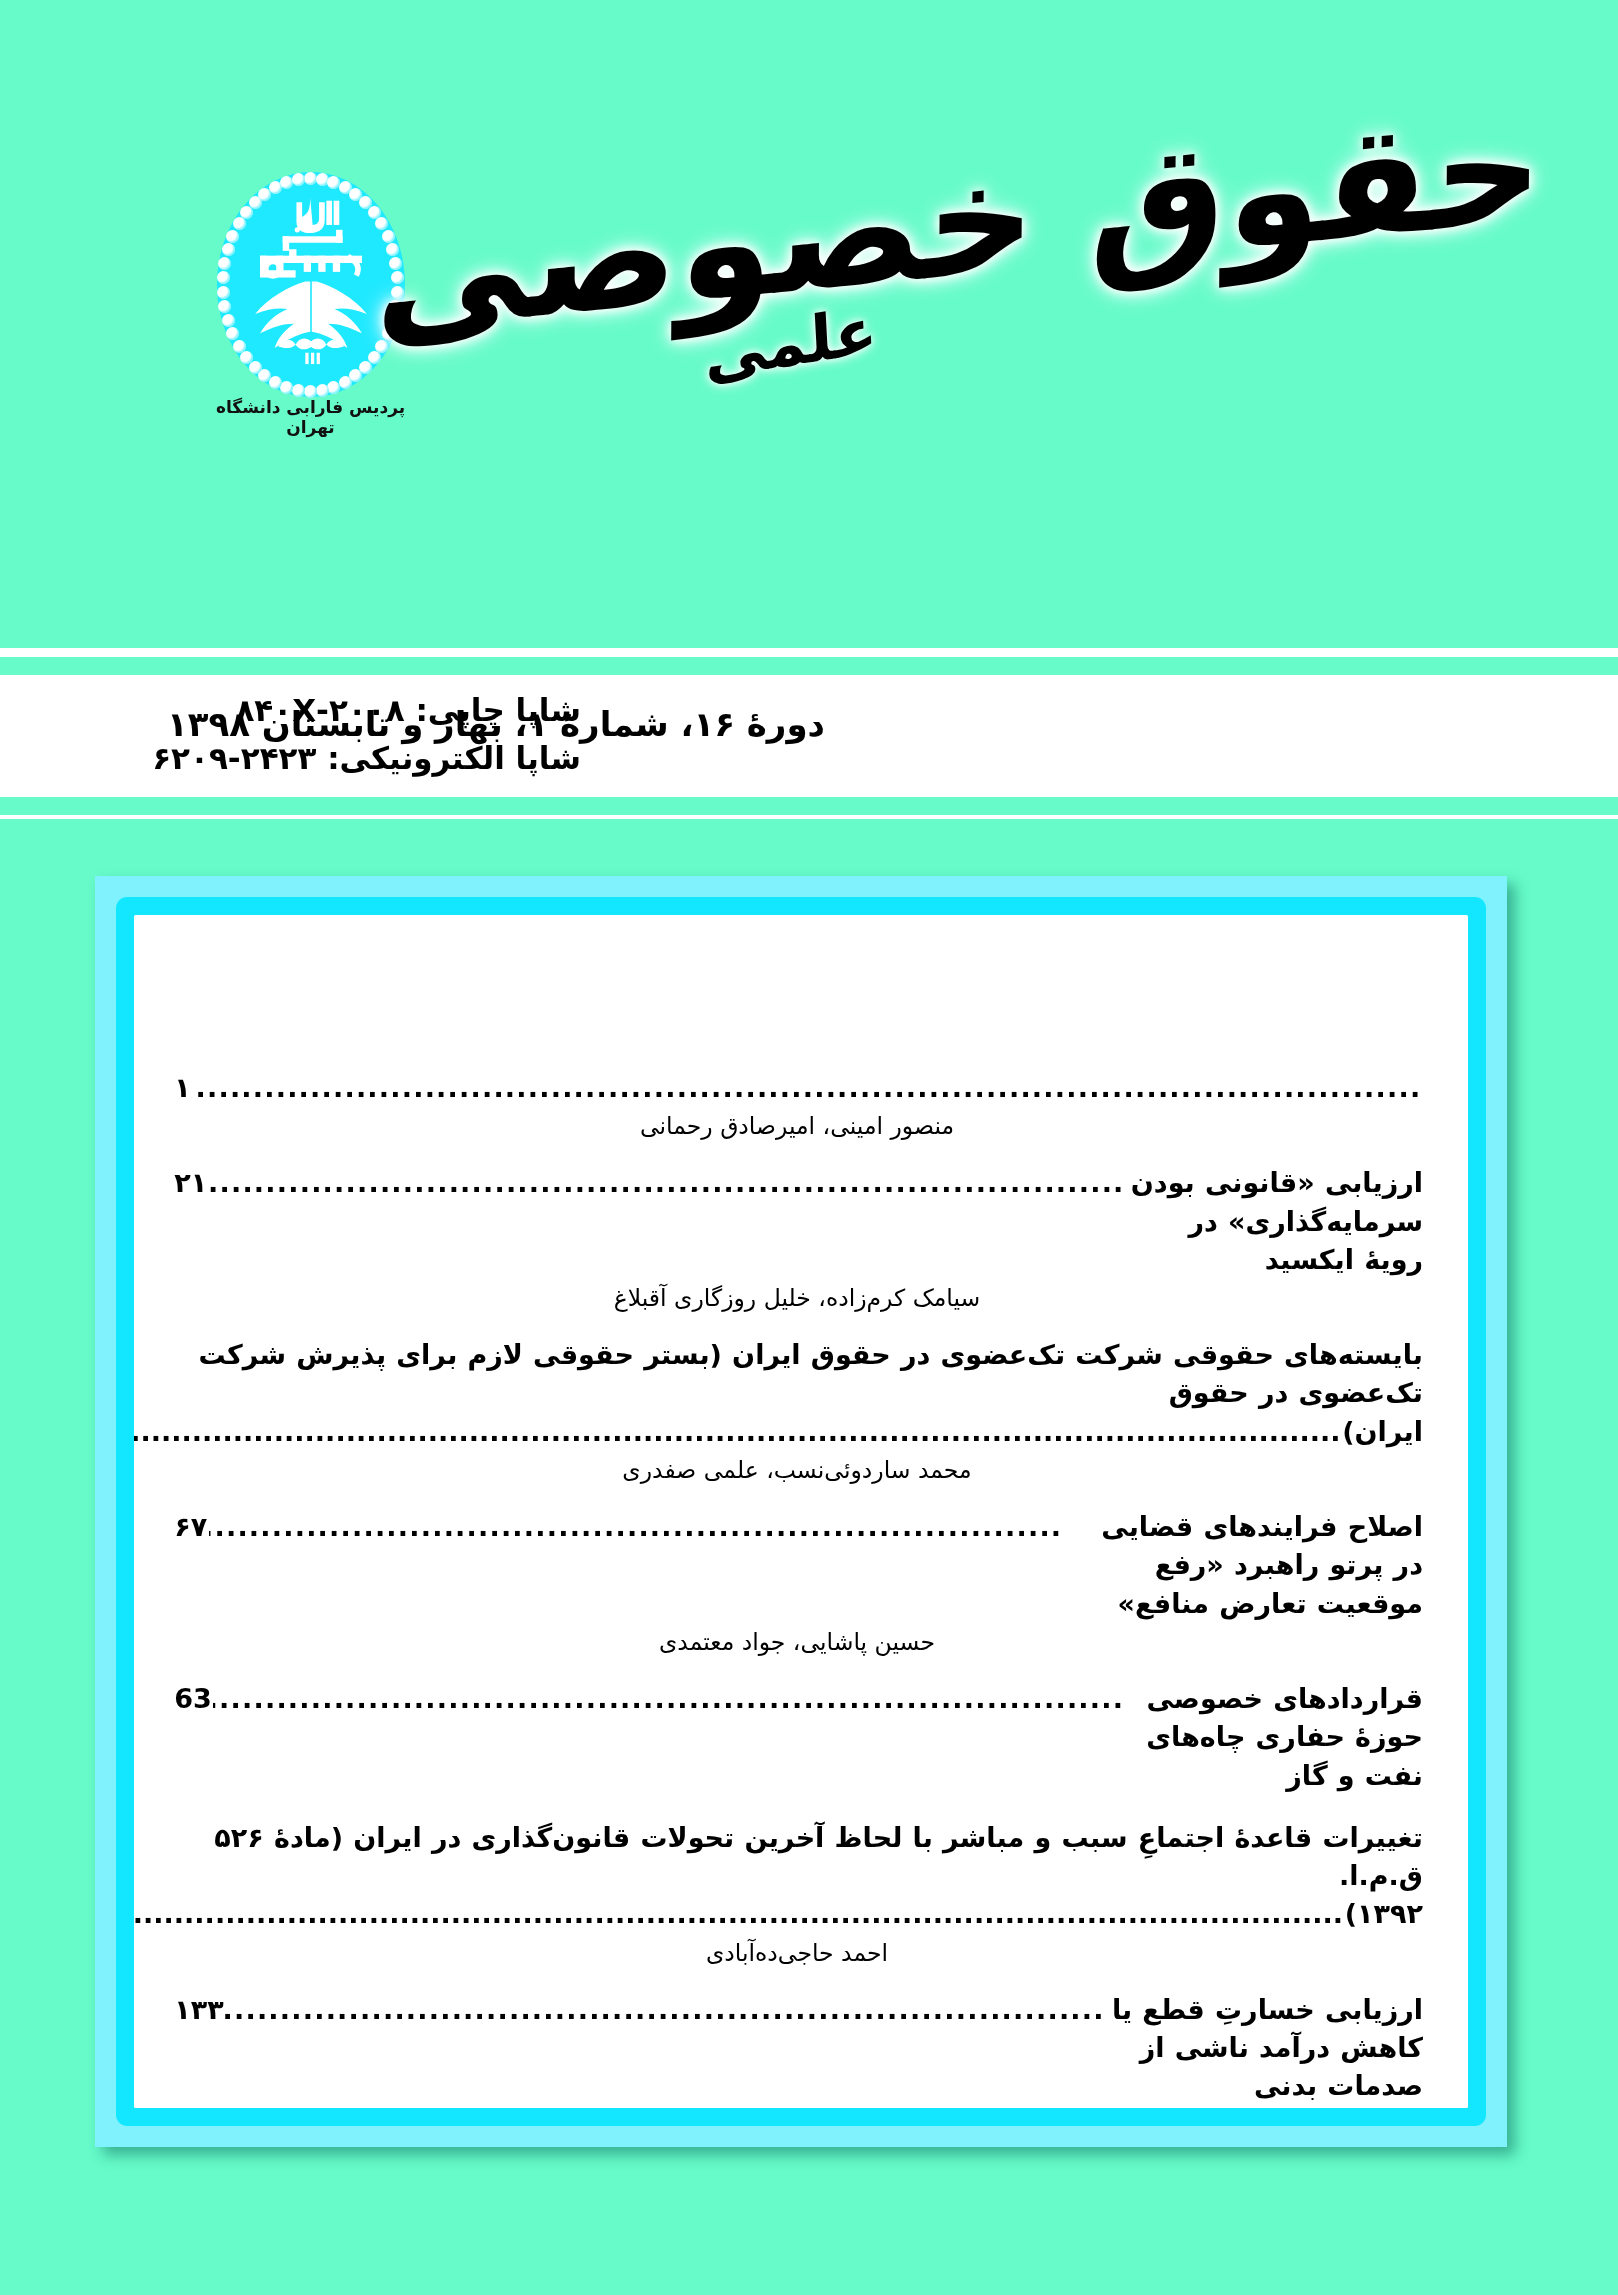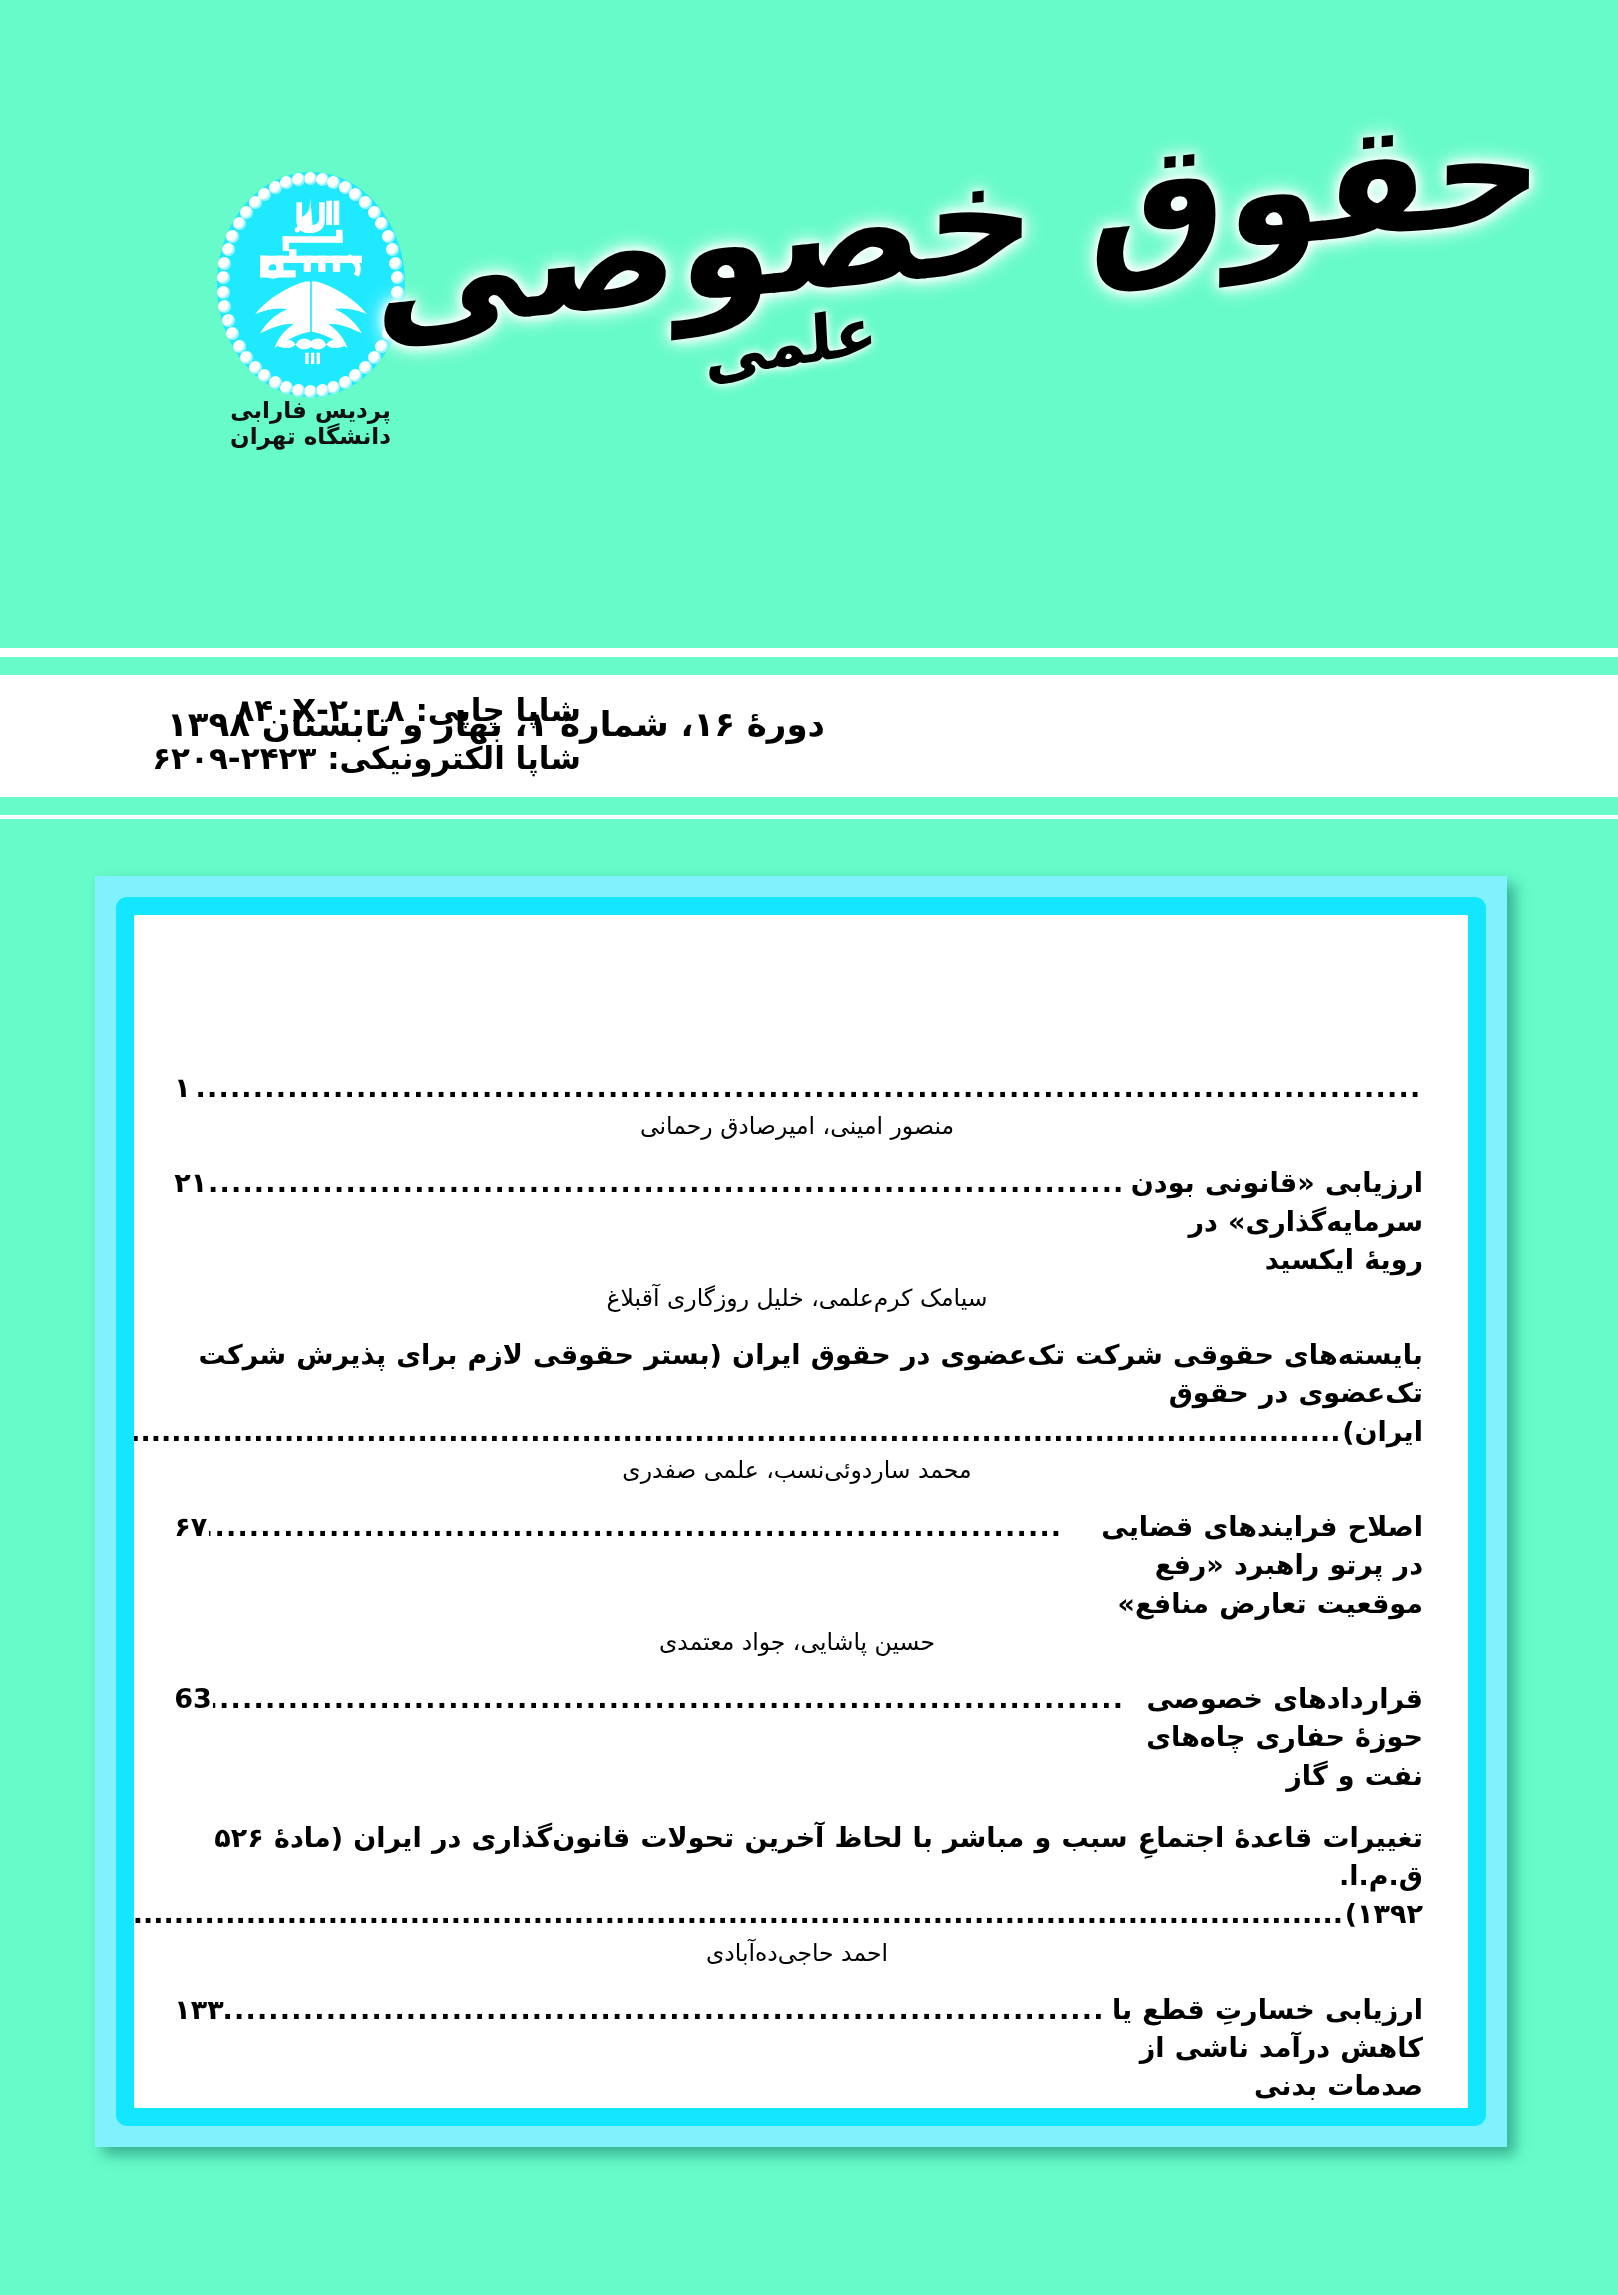--- a/index.html
+++ b/index.html
@@ -84,21 +84,21 @@
     width: 151px;
     height: 186px;
   }
   .logo-caption {
     position: absolute;
     left: 0;
     top: 225px;
     width: 100%;
     text-align: center;
     font-family: "DejaVu Sans", "Liberation Sans", sans-serif;
-    font-size: 23px;
+    font-size: 17px;
     font-weight: 700;
     color: #111111;
     letter-spacing: 0;
     direction: rtl;
   }
 
   
   .journal-title {
     position: absolute;
     right: 73px;
@@ -385,21 +385,21 @@
                 <span class="toc-page">۱</span>
               </div>
               <div class="toc-authors">منصور امینی، امیرصادق رحمانی</div>
             </div>
             <div class="toc-entry">
               <div class="toc-titleline">
                 <span class="toc-title">ارزیابی «قانونی بودن سرمایه‌گذاری» در رویۀ ایکسید</span>
                 <span class="toc-dots">..............................................................................................................................................................................................</span>
                 <span class="toc-page">۲۱</span>
               </div>
-              <div class="toc-authors">سیامک کرم‌علمی، خلیل روزگاری آقبلاغ</div>
+              <div class="toc-authors">سیامک کرم‌زاده، خلیل روزگاری آقبلاغ</div>
             </div>
             <div class="toc-entry wrap">
               <div class="toc-titleline"><span class="toc-title">بایسته‌های حقوقی شرکت تک‌عضوی در حقوق ایران (بستر حقوقی لازم برای پذیرش شرکت تک‌عضوی در حقوق ایران)</span><span class="toc-dots">..............................................................................................................................................................................................</span></div>
               <div class="toc-authors">محمد ساردوئی‌نسب، علمی صفدری</div>
             </div>
             <div class="toc-entry">
               <div class="toc-titleline">
                 <span class="toc-title">اصلاح فرایندهای قضایی در پرتو راهبرد «رفع موقعیت تعارض منافع»</span>
                 <span class="toc-dots">..............................................................................................................................................................................................</span>
                 <span class="toc-page">۶۷</span>

